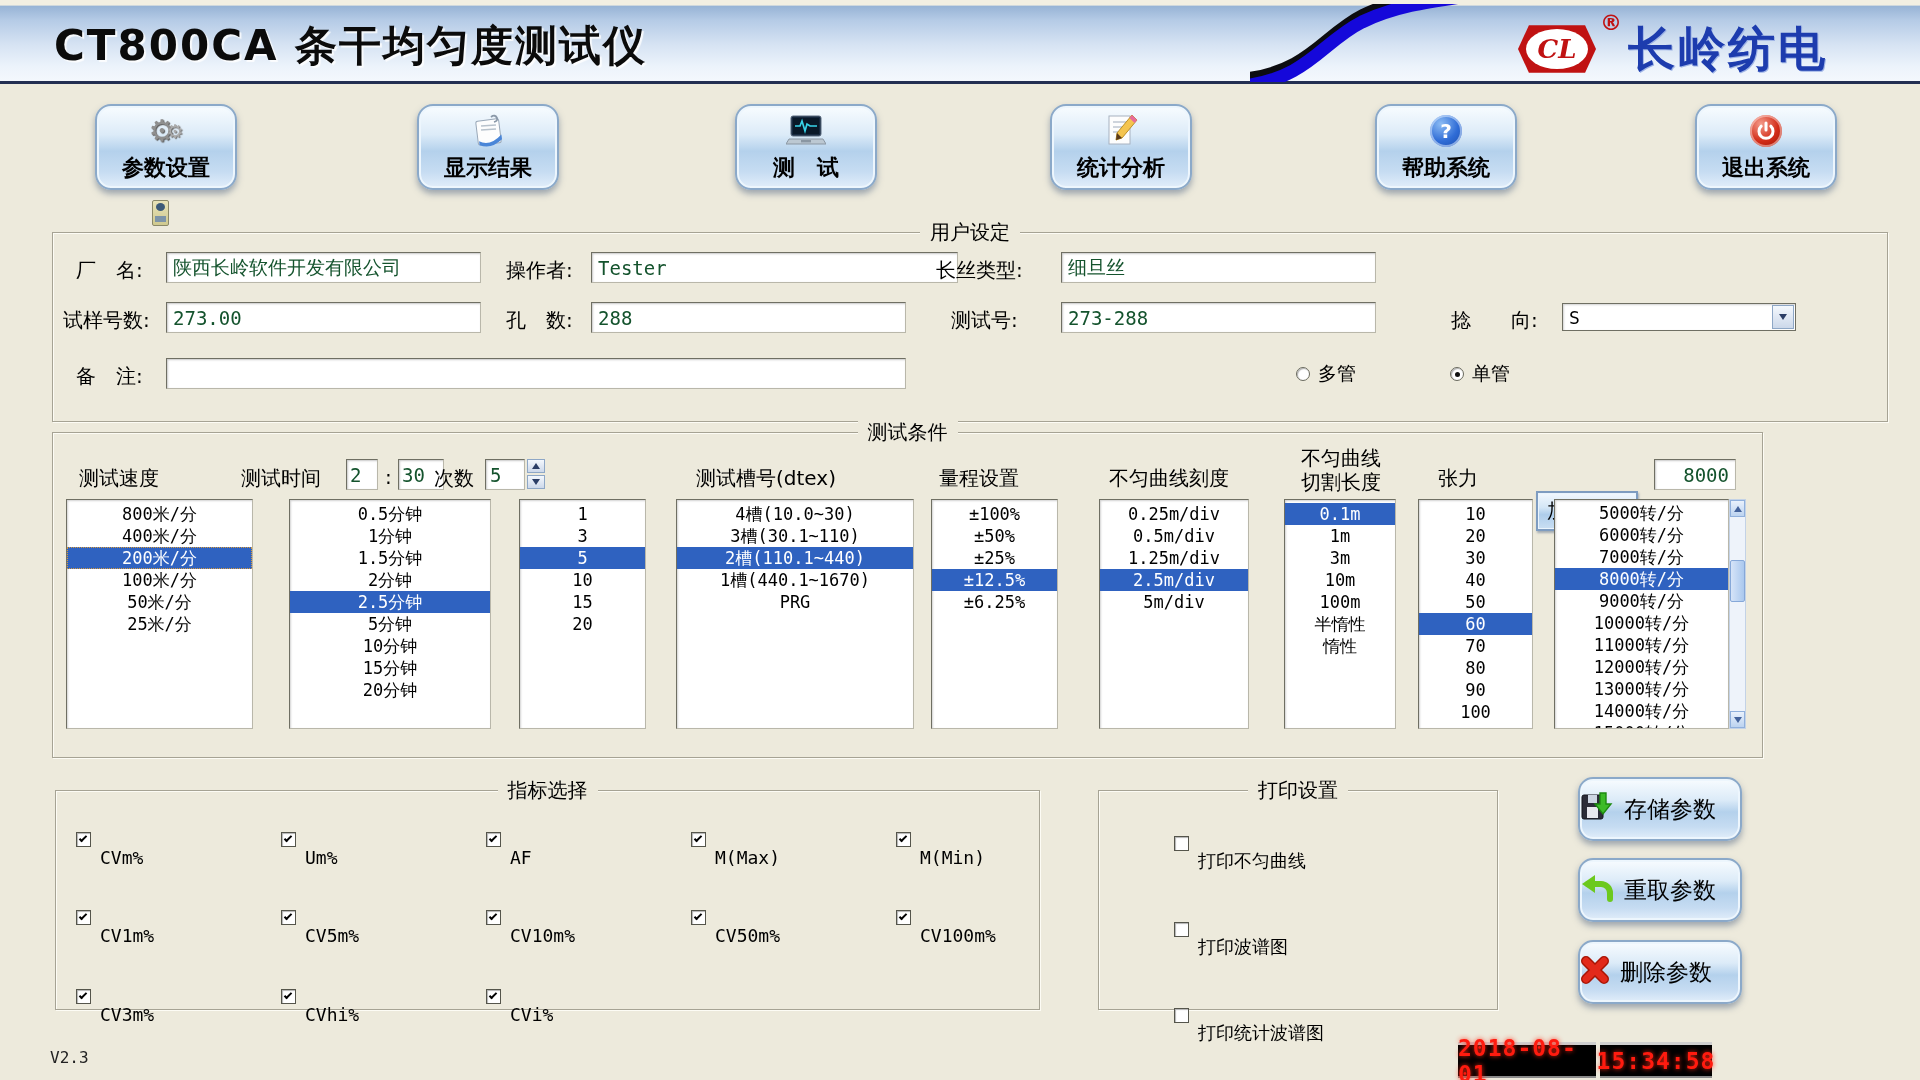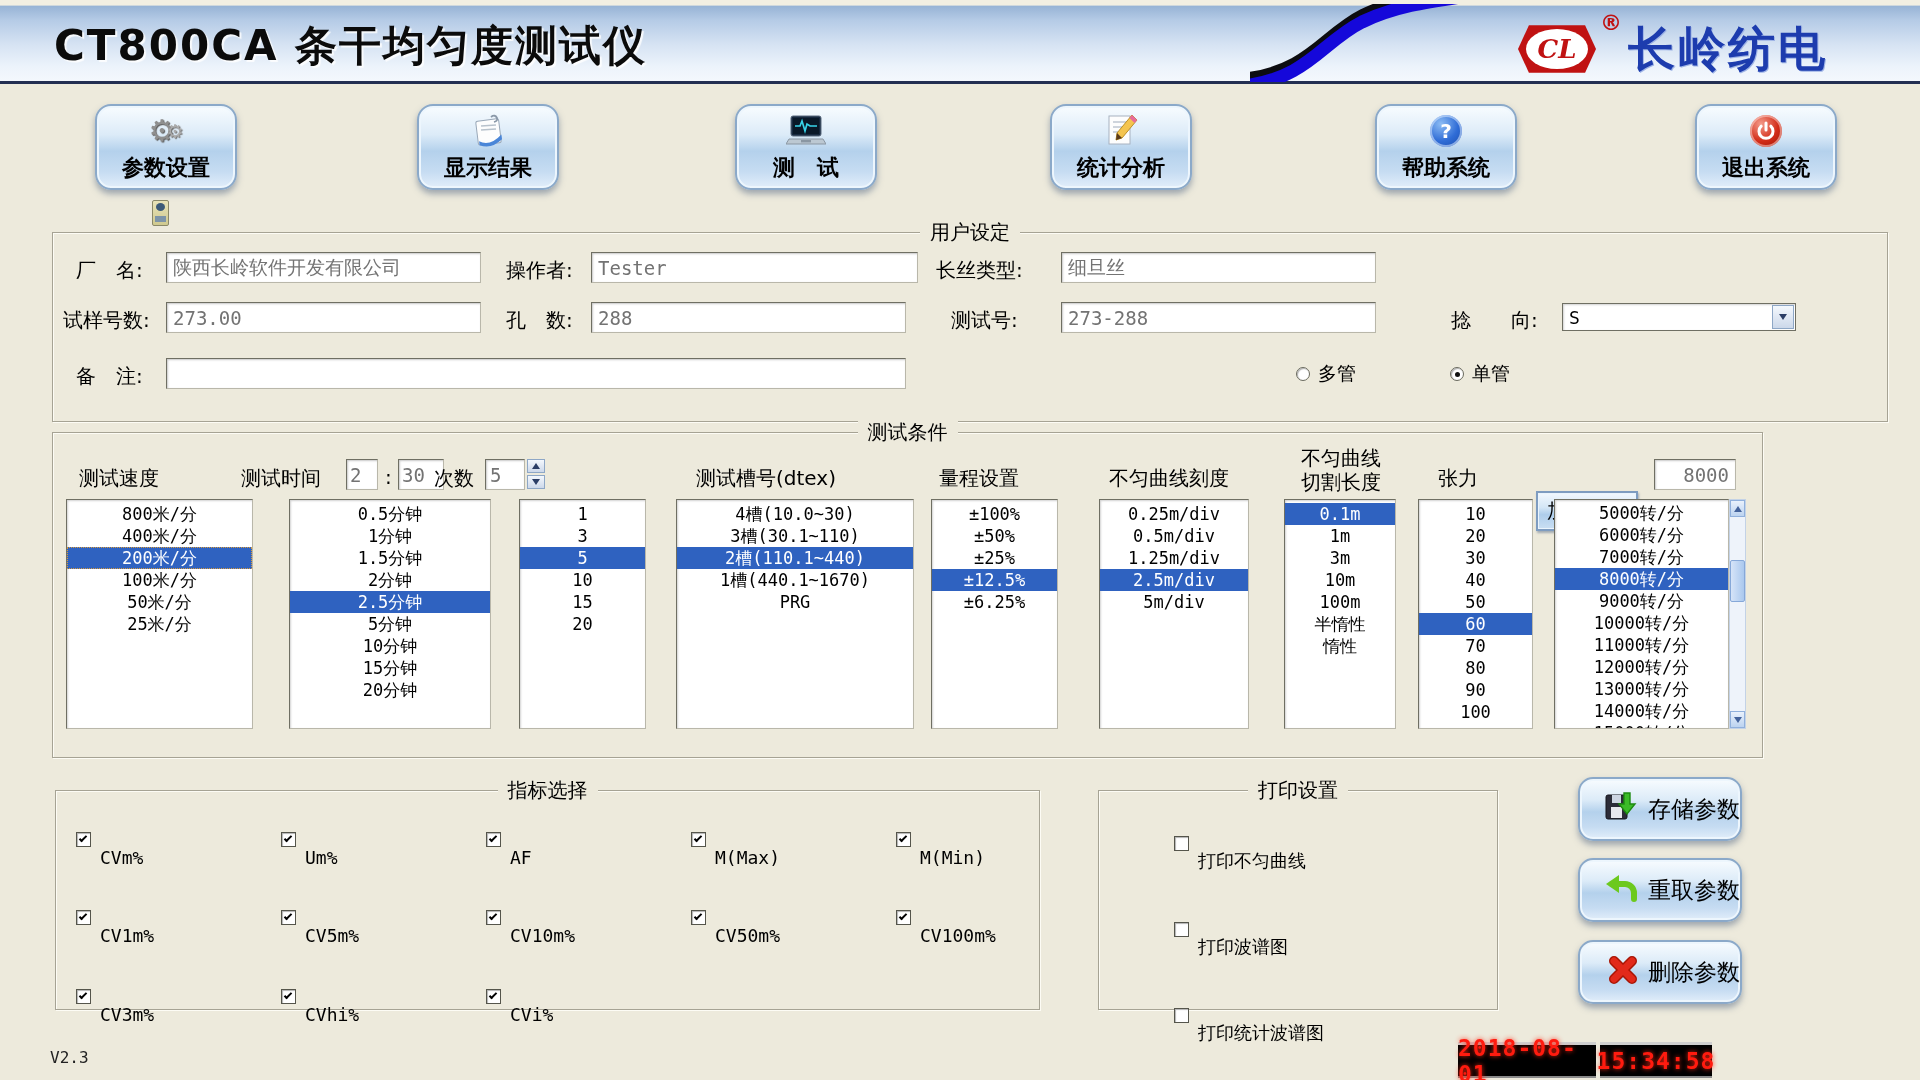--- a/index.html
+++ b/index.html
@@ -38,21 +38,21 @@
   .power-ic{background:radial-gradient(circle at 34% 28%,#f49a8a,#d22c18 55%,#9c1204);box-shadow:inset 0 0 0 2px rgba(255,225,220,.5);}
 
   
   .grp{position:absolute;border:1px solid #a6a394;box-shadow:1px 1px 0 #fdfcf5, inset 1px 1px 0 #fdfcf5;}
   .gtitle{position:absolute;top:-14px;left:50%;transform:translateX(-50%);background:#EDEADC;
     padding:0 10px;font-size:20px;white-space:nowrap;}
 
   .flabel{position:absolute;font-size:20px;white-space:pre;}
   .tin{position:absolute;background:#fff;border:1px solid #6f6f63;border-right-color:#b9b7aa;border-bottom-color:#b9b7aa;
     box-shadow:inset 1px 1px 2px rgba(0,0,0,.22);font-family:"DejaVu Sans Mono","Liberation Mono",monospace;
-    font-size:19px;padding:1px 6px;color:#737373;outline:none;}
+    font-size:19px;padding:1px 6px;color:#14532d;outline:none;}
 
   .radio{position:absolute;display:flex;align-items:center;gap:8px;font-size:19px;cursor:pointer;}
   .rdot{width:14px;height:14px;border-radius:50%;background:#fff;border:1px solid #6a6a5e;box-shadow:inset 1px 1px 1px rgba(0,0,0,.3);position:relative;}
   .rdot.on::after{content:"";position:absolute;left:4px;top:4px;width:5px;height:5px;border-radius:50%;background:#111;}
 
   
   .listbox{position:absolute;background:#fff;border:1px solid #6f6f63;border-right-color:#b9b7aa;border-bottom-color:#b9b7aa;
     box-shadow:inset 1px 1px 2px rgba(0,0,0,.18);overflow:hidden;padding-top:3px;}
   .li{height:22px;line-height:22px;text-align:center;font-size:17px;white-space:pre;
     font-family:"DejaVu Sans Mono","Liberation Mono",monospace;cursor:default;}
@@ -84,21 +84,21 @@
   .checks-v{position:absolute;display:flex;flex-direction:column;gap:26px;}
   .check-item{display:flex;align-items:center;gap:9px;font-size:19px;cursor:pointer;}
   .cb{width:15px;height:15px;background:#fff;border:1px solid #55554b;box-shadow:inset 1px 1px 1px rgba(0,0,0,.3);position:relative;flex:0 0 auto;}
   .cbmark{position:absolute;left:2px;top:3px;width:8px;height:4px;border-left:2px solid #000;border-bottom:2px solid #000;transform:rotate(-45deg);}
   .cb-label{font-family:"DejaVu Sans Mono","Liberation Mono",monospace;font-size:18px;margin-top:36px;}
 
   
   .sidebtn{position:absolute;left:1578px;width:164px;height:64px;border-radius:15px;cursor:pointer;
     background:linear-gradient(180deg,#f8fcff 0%,#dcebf8 35%,#b4d1ec 55%,#c6dcf2 80%,#e2eefa 100%);
     border:2px solid #8ba9c9;box-shadow:0 4px 6px rgba(80,100,130,.5), inset 0 0 0 2px #edf6fd;
-    display:flex;align-items:center;justify-content:flex-end;gap:10px;font-size:23px;}
+    display:flex;align-items:center;justify-content:flex-start;gap:10px;font-size:23px;}
 
   
   .minibtn{position:absolute;width:102px;height:40px;cursor:pointer;font-size:20px;
     background:linear-gradient(180deg,#f2f8fe 0%,#d4e6f6 40%,#aecdeb 60%,#cadff3 100%);
     border:2px solid #7e9cc0;box-shadow:1px 2px 2px rgba(90,110,140,.5), inset 0 0 0 1px #eaf4fd;
     display:flex;align-items:center;justify-content:center;margin-top:36px;}
 
   
   .version{position:absolute;left:50px;top:1048px;font-size:16px;font-family:"DejaVu Sans Mono","Liberation Mono",monospace;color:#222;}
   .led{position:absolute;top:1042px;height:36px;background:#000;border-top:3px solid #cfcfcf;border-bottom:2px solid #8a8a8a;
@@ -193,21 +193,21 @@
 </div>
 
 <div class="note-ic"></div>
 
 <div class="grp" style="left:52px;top:232px;width:1836px;height:190px">
   <span class="gtitle">用户设定</span>
 
   <span class="flabel" style="left:23px;top:24px">厂　名:</span>
   <input class="tin" style="left: 113px; top: 19px; width: 315px; height: 31px;" value="陕西长岭软件开发有限公司">
   <span class="flabel" style="left:453px;top:24px">操作者:</span>
-  <input class="tin" style="left: 538px; top: 19px; width: 327px; height: 31px;" value="Tester">
+  <input class="tin" style="left: 538px; top: 19px; width: 367px; height: 31px;" value="Tester">
   <span class="flabel" style="left:883px;top:24px">长丝类型:</span>
   <input class="tin" style="left: 1008px; top: 19px; width: 315px; height: 31px;" value="细旦丝">
 
   <span class="flabel" style="left:10px;top:74px">试样号数:</span>
   <input class="tin" style="left: 113px; top: 69px; width: 315px; height: 31px;" value="273.00">
   <span class="flabel" style="left:453px;top:74px">孔　数:</span>
   <input class="tin" style="left: 538px; top: 69px; width: 315px; height: 31px;" value="288">
   <span class="flabel" style="left:898px;top:74px">测试号:</span>
   <input class="tin" style="left: 1008px; top: 69px; width: 315px; height: 31px;" value="273-288">
   <span class="flabel" style="left:1398px;top:74px">捻　　向:</span>

